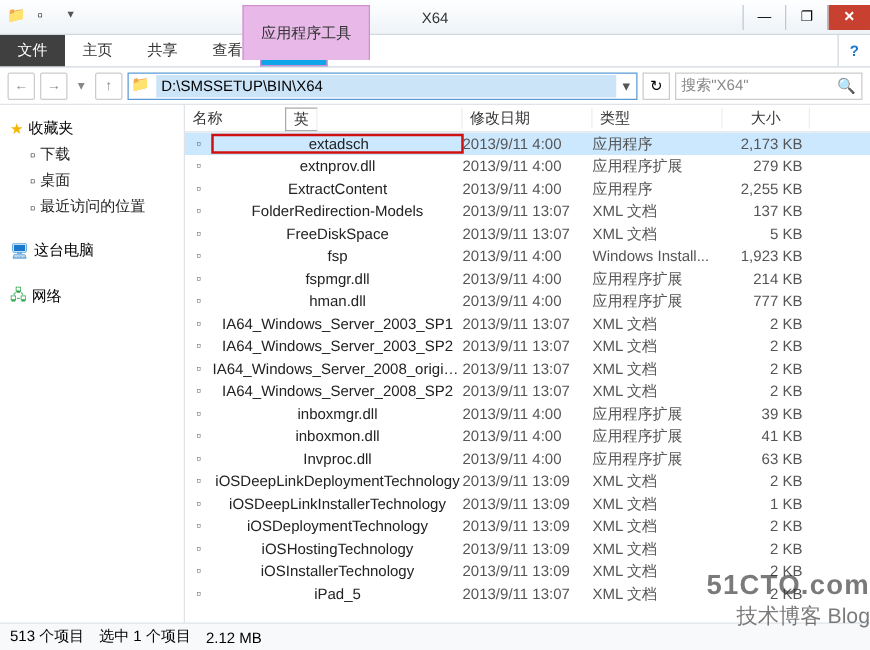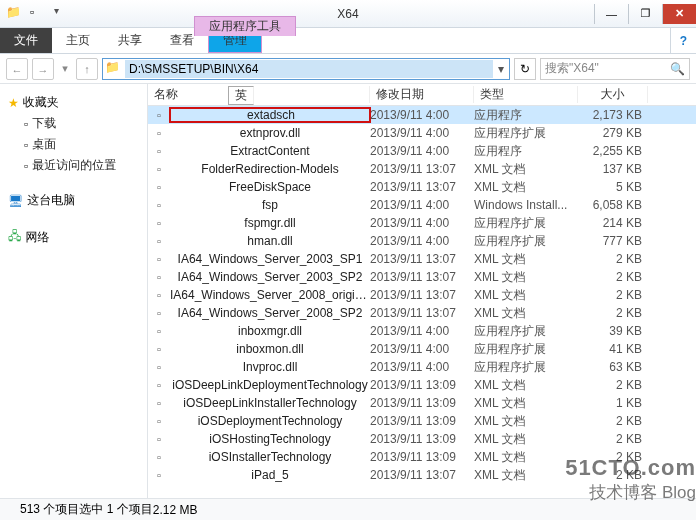--- a/index.html
+++ b/index.html
@@ -5,21 +5,21 @@
 * { box-sizing: border-box; margin: 0; padding: 0; font-family: "Microsoft YaHei", "Segoe UI", sans-serif; }
 body { width: 696px; height: 520px; background: #fff; overflow: hidden; position: relative; font-size: 12px; }
 
 .titlebar { height: 28px; background: linear-gradient(#fff, #eef3f8); display: flex; align-items: center; border-bottom: 1px solid #d0d8e0; position: relative; }
 .titlebar .left-icons { display: flex; gap: 6px; padding: 0 6px; align-items: center; }
 .titlebar .left-icons span { width: 18px; height: 18px; }
 .titlebar .title { position: absolute; left: 50%; transform: translateX(-50%); font-size: 12px; color: #333; }
 .winbtns { margin-left: auto; display: flex; }
 .winbtns div { width: 34px; height: 20px; display: flex; align-items: center; justify-content: center; font-size: 11px; border-left: 1px solid #c0c8d0; }
 .winbtns .close { background: #c84030; color: #fff; font-weight: bold; }
-.context-tab { position: absolute; left: 194px; top: 16px; height: 20px; background: #e8b8e8; padding: 0 14px; display: flex; align-items: center; font-size: 12px; color: #333; border: 1px solid #d090d0; border-bottom: none; }
+.context-tab { position: absolute; left: 194px; top: 4px; height: 44px; background: #e8b8e8; padding: 0 14px; display: flex; align-items: center; font-size: 12px; color: #333; border: 1px solid #d090d0; border-bottom: none; }
 
 .ribbon-tabs { height: 26px; display: flex; align-items: stretch; border-bottom: 1px solid #d0d8e0; background: #fff; }
 .ribbon-tabs .file { background: #404040; color: #fff; padding: 4px 14px; display: flex; align-items: center; }
 .ribbon-tabs .tab { padding: 4px 14px; display: flex; align-items: center; color: #333; }
 .ribbon-tabs .manage { border: 1px solid #d090d0; border-top: none; background: #0ea5e9; }
 .ribbon-tabs .help { margin-left: auto; width: 26px; display: flex; align-items: center; justify-content: center; color: #1979ca; font-weight: bold; border-left: 1px solid #d0d8e0; }
 
 .navbar { height: 30px; display: flex; align-items: center; padding: 3px 6px; gap: 4px; border-bottom: 1px solid #e0e4e8; }
 .navbtn { width: 22px; height: 22px; border: 1px solid #ccc; border-radius: 2px; display: flex; align-items: center; justify-content: center; color: #888; font-size: 11px; }
 .addrbar { flex: 1; height: 22px; border: 1px solid #5b9bd5; background: #fff; display: flex; align-items: center; }
@@ -51,21 +51,21 @@
 .filelist { flex: 1; overflow-y: auto; overflow-x: hidden; }
 .row { height: 18px; display: flex; align-items: center; font-size: 12px; color: #222; }
 .row .icon { width: 22px; text-align: center; font-size: 11px; color: #666; }
 .row .name { width: 200px; overflow: hidden; text-overflow: ellipsis; white-space: nowrap; text-align: center; }
 .row .date { width: 104px; color: #555; }
 .row .type { width: 104px; color: #555; overflow: hidden; text-overflow: ellipsis; white-space: nowrap; }
 .row .size { width: 70px; text-align: right; color: #555; padding-right: 6px; }
 .row.selected { background: #cce8ff; }
 .row.selected .name { outline: 2px solid #d01010; outline-offset: -1px; padding-left: 2px; }
 
-.statusbar { height: 22px; border-top: 1px solid #e0e4e8; display: flex; align-items: center; padding: 0 20px; font-size: 12px; background: #f8f9fa; }
+.statusbar { height: 22px; border-top: 1px solid #e0e4e8; display: flex; align-items: center; padding: 0 8px; font-size: 12px; gap: 12px; background: #f8f9fa; }
 
 .watermark { position: absolute; right: 0; bottom: 16px; font-family: Arial; color: rgba(50,50,50,0.65); text-align: right; pointer-events: none; }
 .watermark .wm1 { font-size: 22px; font-weight: bold; letter-spacing: 1px; }
 .watermark .wm2 { font-size: 17px; }
 
 ::-webkit-scrollbar { width: 16px; }
 ::-webkit-scrollbar-track { background: #f0f0f0; }
 ::-webkit-scrollbar-thumb { background: #c0c4c8; border: 1px solid #a0a4a8; }
 </style>
 </head>
@@ -190,21 +190,21 @@
           <span class="name">FreeDiskSpace</span>
           <span class="date">2013/9/11 13:07</span>
           <span class="type">XML 文档</span>
           <span class="size">5 KB</span>
         </div>
         <div class="row">
           <span class="icon">▫</span>
           <span class="name">fsp</span>
           <span class="date">2013/9/11 4:00</span>
           <span class="type">Windows Install...</span>
-          <span class="size">6,058 KB</span>
+          <span class="size">1,923 KB</span>
         </div>
         <div class="row">
           <span class="icon">▫</span>
           <span class="name">fspmgr.dll</span>
           <span class="date">2013/9/11 4:00</span>
           <span class="type">应用程序扩展</span>
           <span class="size">214 KB</span>
         </div>
         <div class="row">
           <span class="icon">▫</span>

